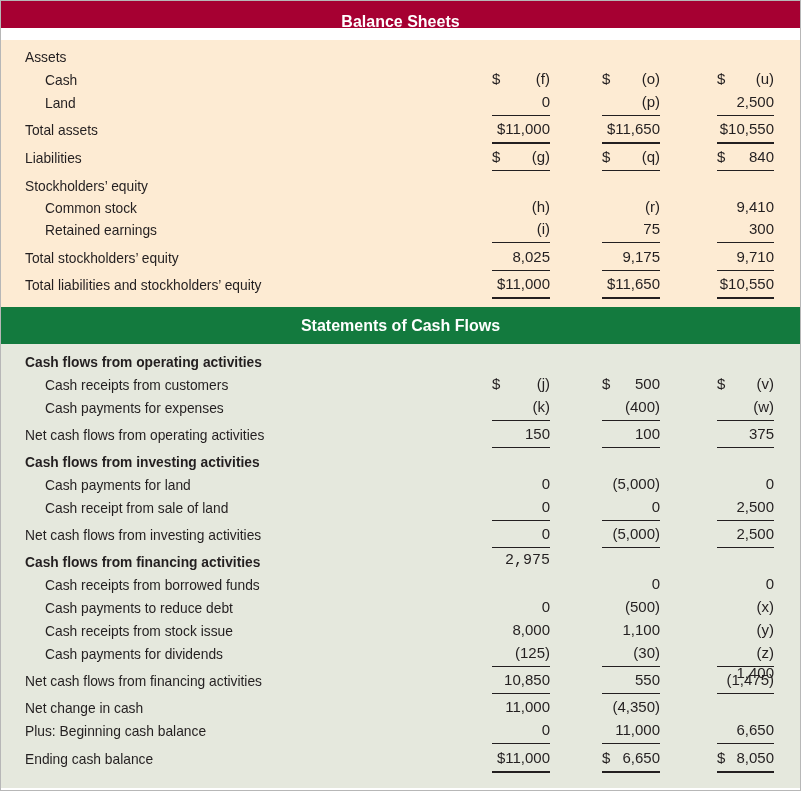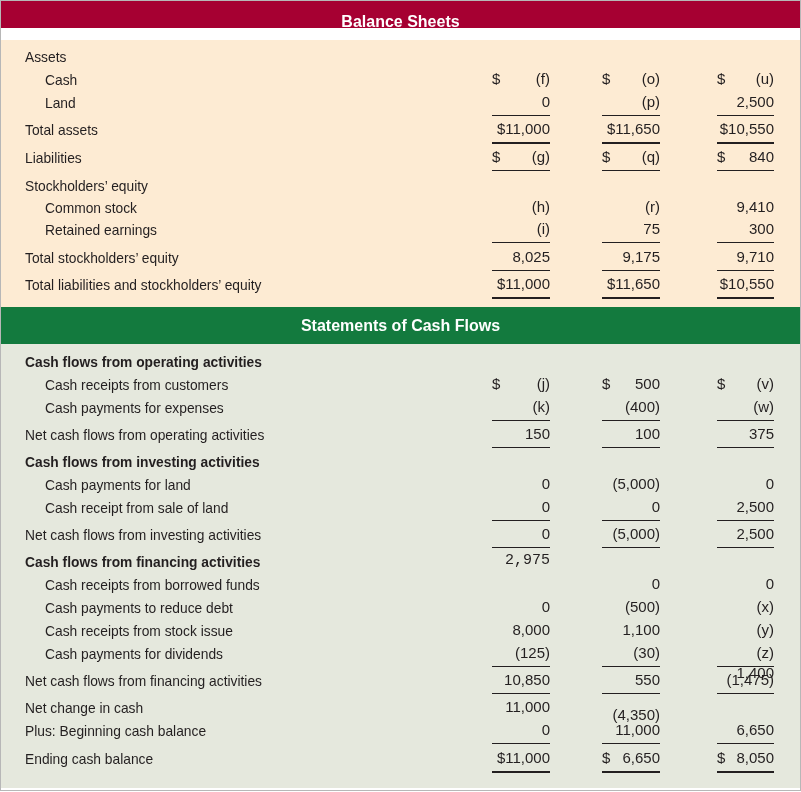--- a/index.html
+++ b/index.html
@@ -284,21 +284,21 @@
     </div>
     <div class="cell c3 ul" style="top: 671px;">
       <span class="d"></span>
       <span class="v">(1,475)</span>
     </div>
     <div class="lbl out" style="top: 699px;">Net change in cash</div>
     <div class="cell c1" style="top: 698px;">
       <span class="d"></span>
       <span class="v">11,000</span>
     </div>
-    <div class="cell c2" style="top: 698px; margin-top: 8px;">
+    <div class="cell c2" style="top: 698px;">
       <span class="d"></span>
       <span class="v">(4,350)</span>
     </div>
     <div class="cell c3" style="top: 664px;">
       <span class="d"></span>
       <span class="v">1,400</span>
     </div>
     <div class="lbl out" style="top: 722px;">Plus: Beginning cash balance</div>
     <div class="cell c1 ul" style="top: 721px;">
       <span class="d"></span>

